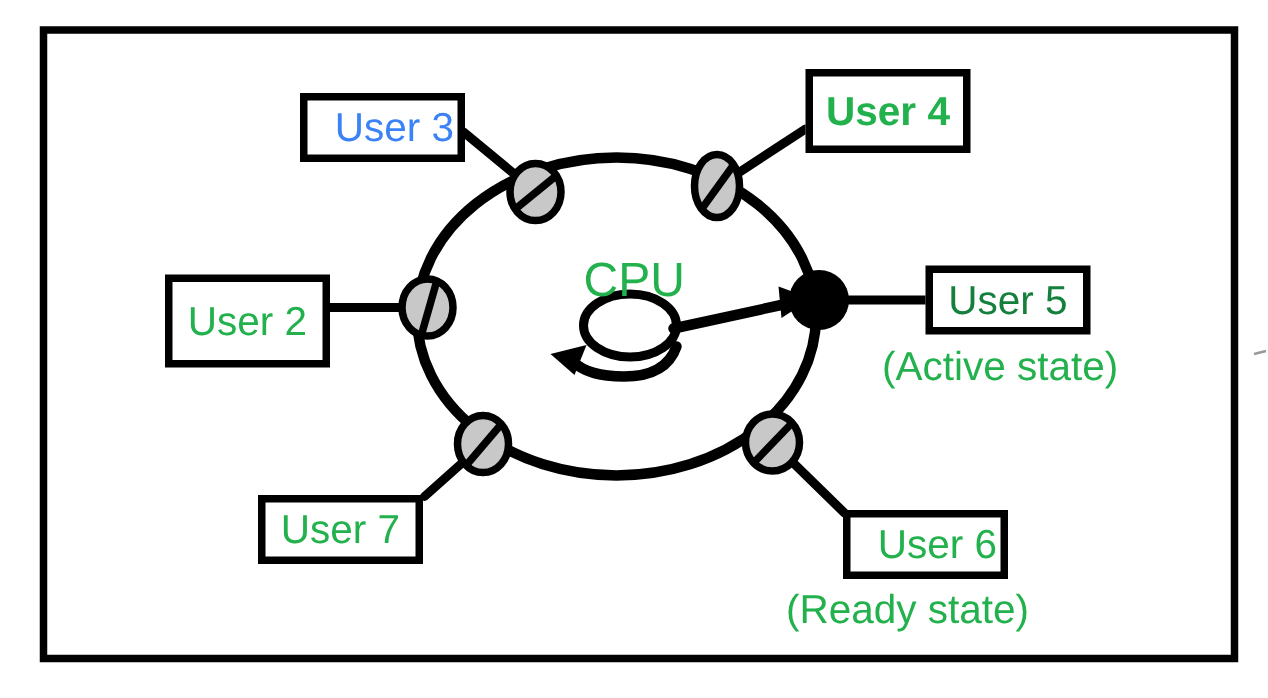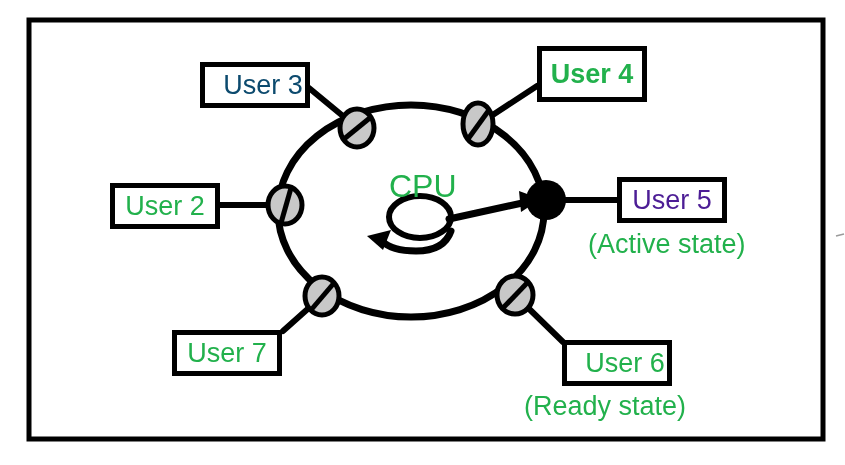--- a/index.html
+++ b/index.html
@@ -122,34 +122,34 @@
     </g>
 
   </svg>
 
   <div class="cpu-caption" style="left:389px; top:170px; color:#22b14c;">CPU</div>
 
   <div class="node-label-box" style="left:172px; top:330px; width:110px; height:46px;">
     <span class="label-text" style="color:#22b14c;">User 7</span>
   </div>
 
-  <div class="node-label-box" style="left:110px; top:183px; width:110px; height:46px;">
+  <div class="node-label-box" style="left:110px; top:183px; width:110px; height:62px;">
     <span class="label-text" style="color:#22b14c;">User 2</span>
   </div>
 
   <div class="node-label-box" style="left:200px; top:62px; width:110px; height:46px;">
-    <span class="label-text" style="color:#0c4a6e;margin-left:16px;">User 3</span>
+    <span class="label-text" style="color:#3b82f6;margin-left:16px;">User 3</span>
   </div>
 
   <div class="node-label-box" style="left:537px; top:46px; width:110px; height:56px;font-weight:bold;">
     <span class="label-text" style="color:#22b14c;">User 4</span>
   </div>
 
   <div class="node-label-box" style="left:617px; top:177px; width:110px; height:46px;">
-    <span class="label-text" style="color:#4c1d95;">User 5</span>
+    <span class="label-text" style="color:#15803d;">User 5</span>
   </div>
 
   <div class="state-caption" style="left:588px; top:231px; color:#22b14c;">(Active state)</div>
 
   <div class="node-label-box" style="left:562px; top:340px; width:110px; height:46px;">
     <span class="label-text" style="color:#22b14c;margin-left:16px;">User 6</span>
   </div>
 
   <div class="state-caption" style="left:524px; top:393px; color:#22b14c;">(Ready state)</div>
 

